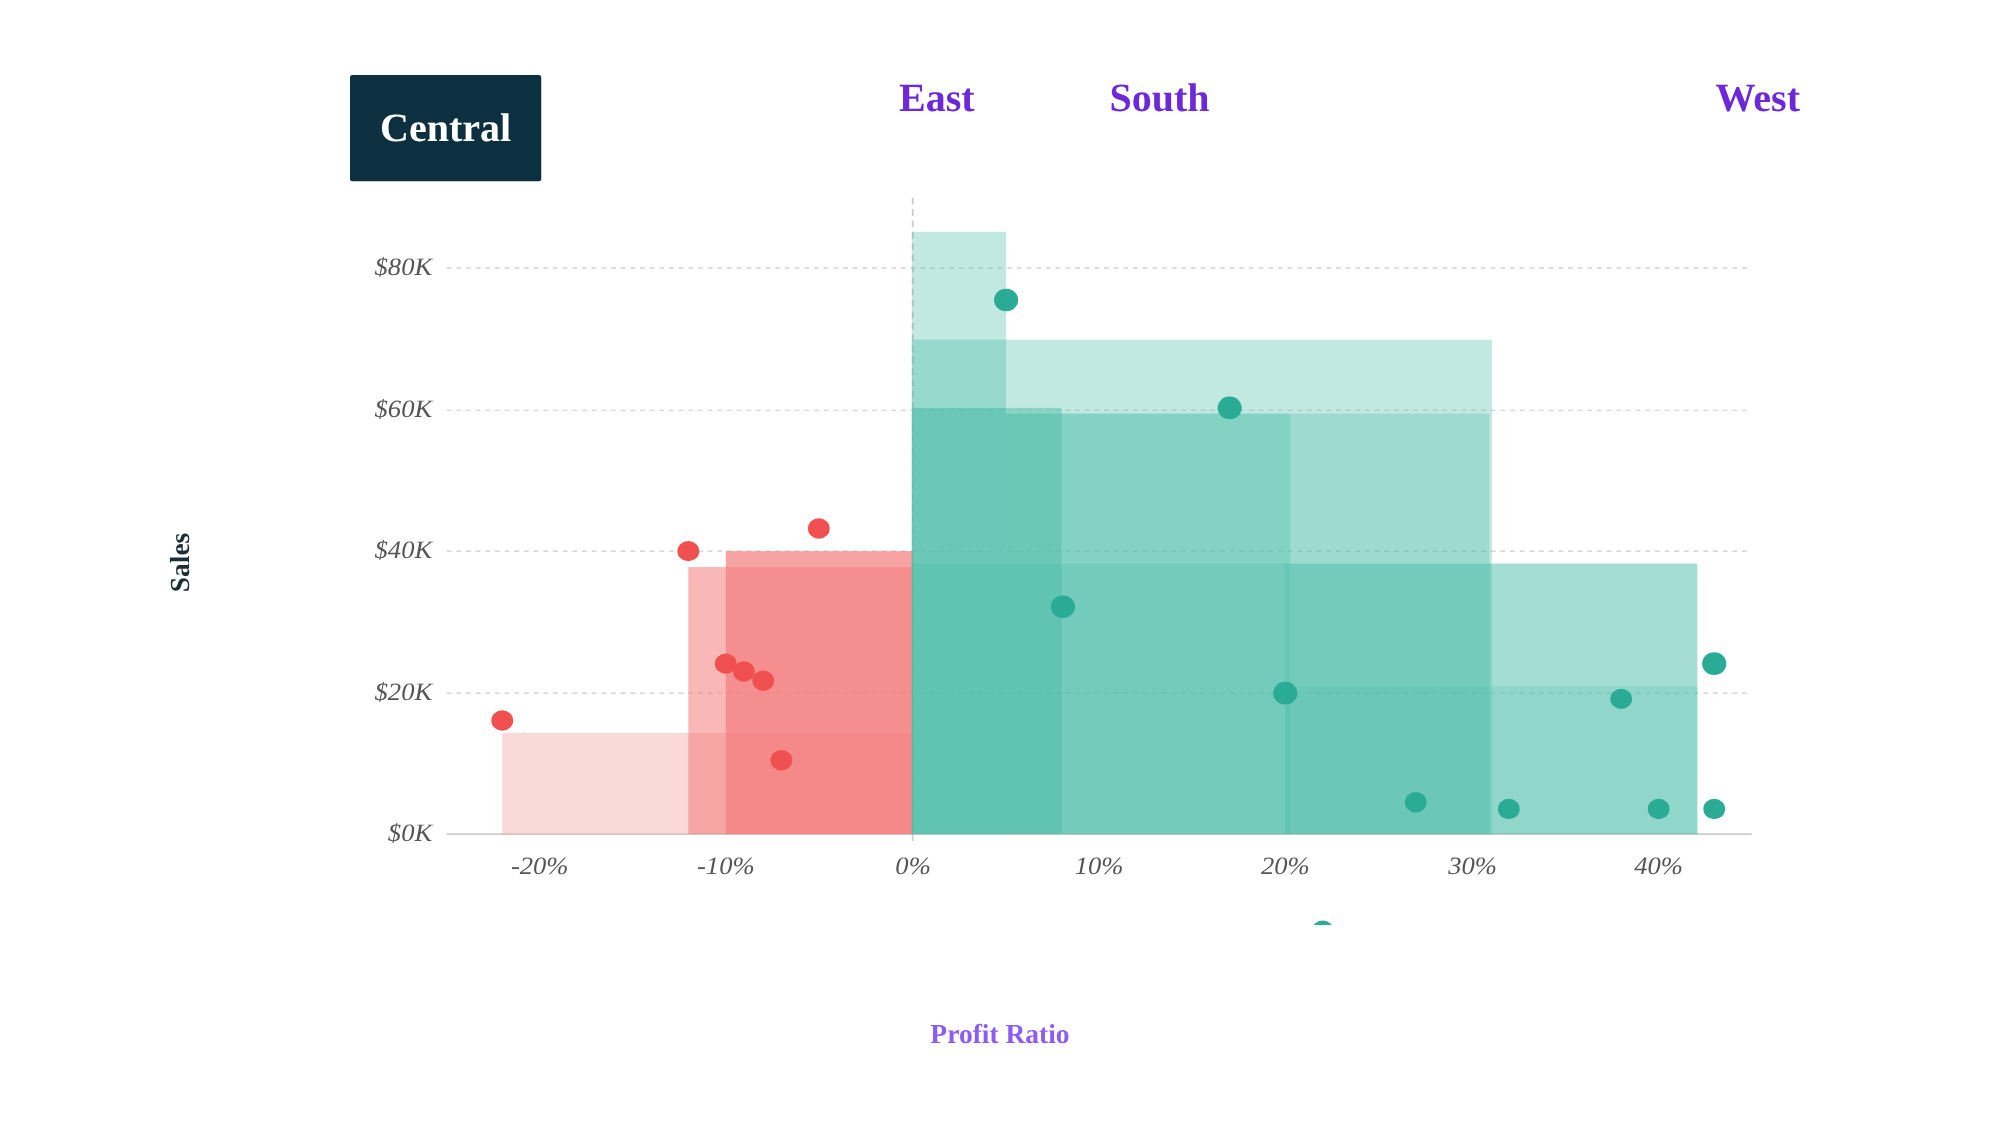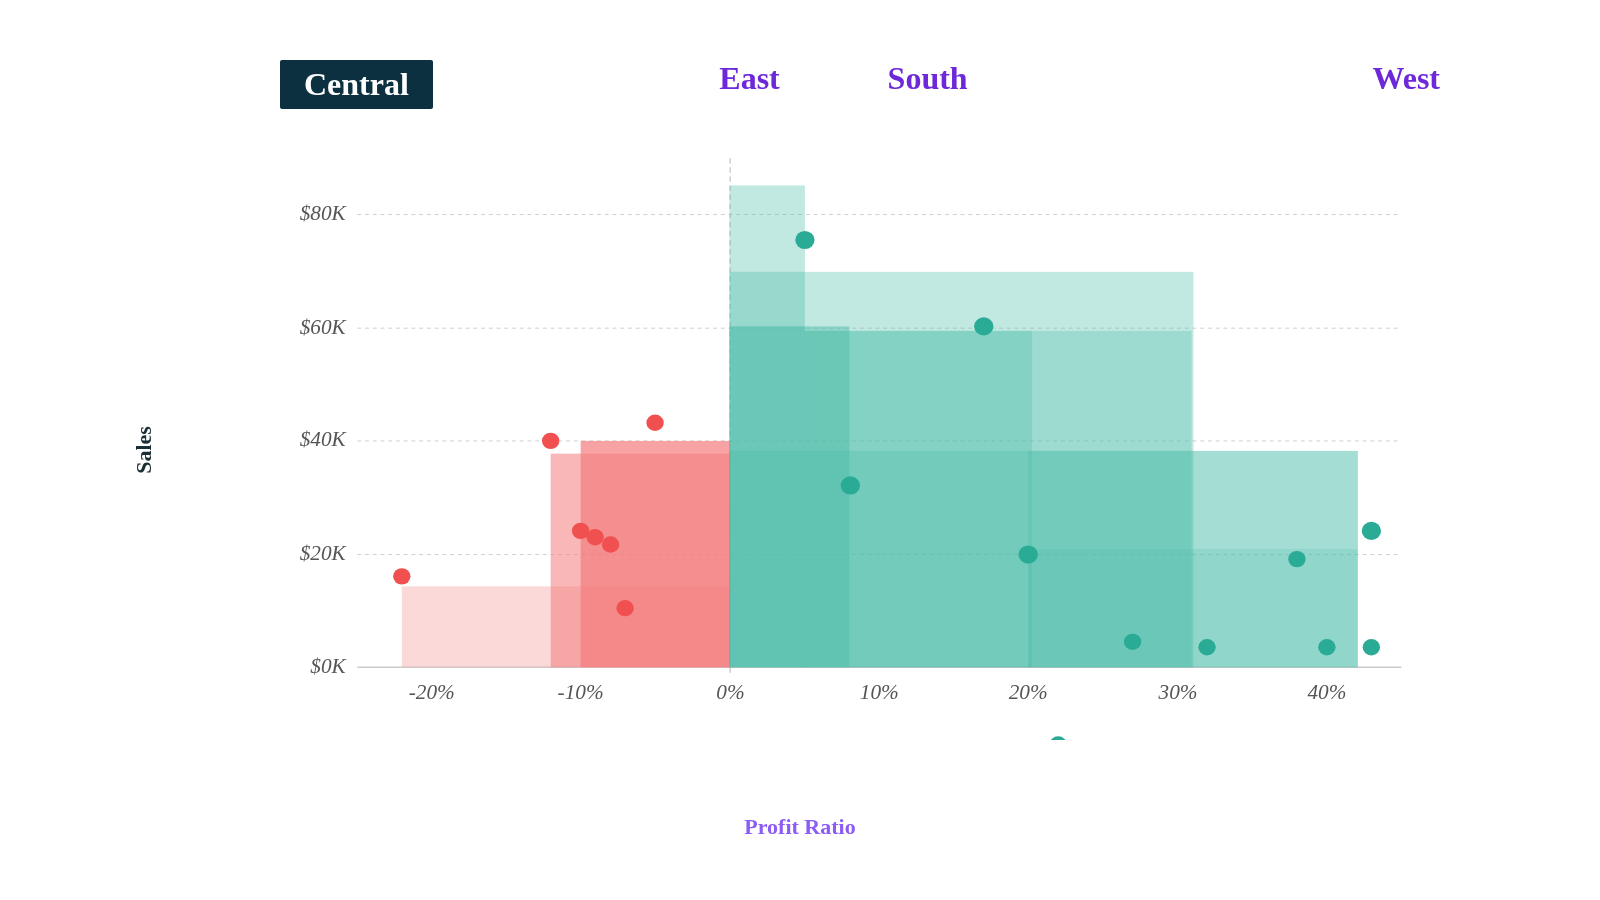--- a/index.html
+++ b/index.html
@@ -28,21 +28,21 @@
     .region-label {
       font-size: 32px;
       font-weight: 600;
       color: #6d28d9;
       text-align: center;
     }
     .region-label.central {
       background: #0d3040;
       color: white;
       font-weight: 700;
-      padding: 6px 24px;
+      padding: 24px 24px;
       border-radius: 2px;
     }
     .chart-area {
       position: absolute;
       top: 100px;
       left: 180px;
       right: 60px;
       bottom: 120px;
       font-style: italic;
     }

